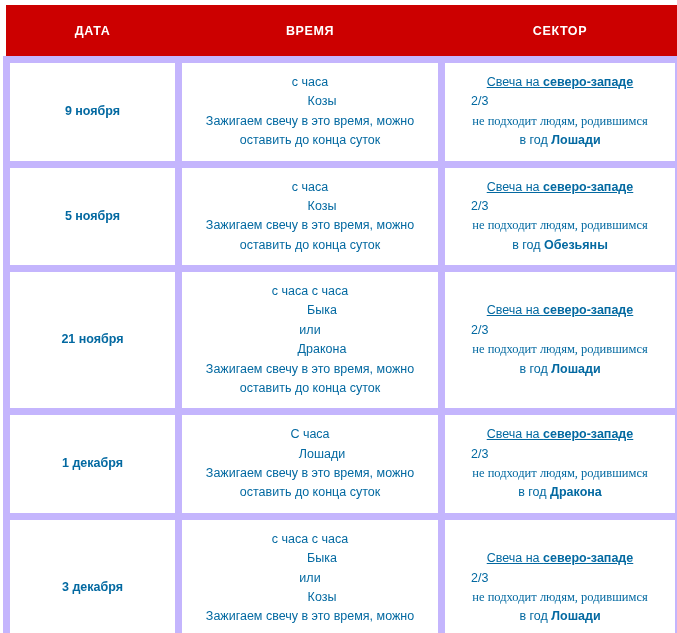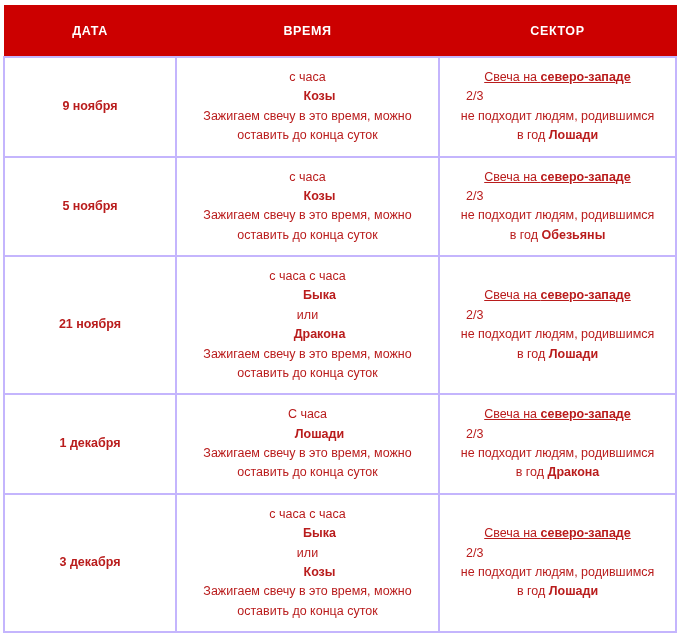--- a/index.html
+++ b/index.html
@@ -31,43 +31,43 @@
     letter-spacing: 0.6px;
     text-align: center;
     padding: 18px 4px;
     border: 1px solid #cc0000;
   }
   col.c-date { width: 172px; }
   col.c-time { width: 263px; }
   col.c-sector { width: 237px; }
 
   table.schedule tbody td {
-    border: 2px solid #c4b5fd;
+    border: 7px solid #c4b5fd;
     vertical-align: middle;
     font-size: 12.5px;
     line-height: 1.55;
     padding: 10px 8px;
-    color: #b91c1c;
+    color: #0369a1;
   }
   td.date-cell {
     text-align: center;
     font-weight: bold;
     font-size: 12.5px;
   }
   td.time-cell {
     text-align: center;
   }
   td.sector-cell {
     text-align: center;
   }
   .line { display: block; }
-  .line b { font-weight: bold; margin-left: 24px; }
+  .line b { font-weight: normal; margin-left: 24px; }
   .sector-line-1 { display: block; text-decoration: underline; }
   .sector-frac { display: block; text-align: left; padding-left: 18px; }
-  .sector-note { display: block; }
+  .sector-note { display: block; font-family: Liberation Serif, serif; }
   .sector-year { display: block; }
 </style>
 </head>
 <body>
 
 <div class="table-wrap">
   <table class="schedule">
     <colgroup>
       <col class="c-date">
       <col class="c-time">

